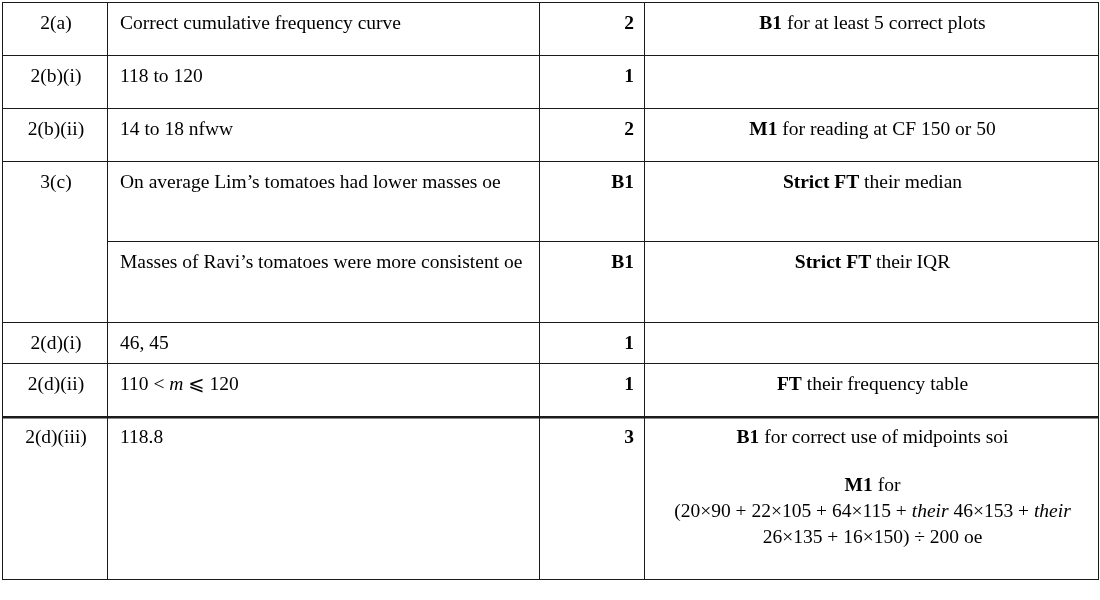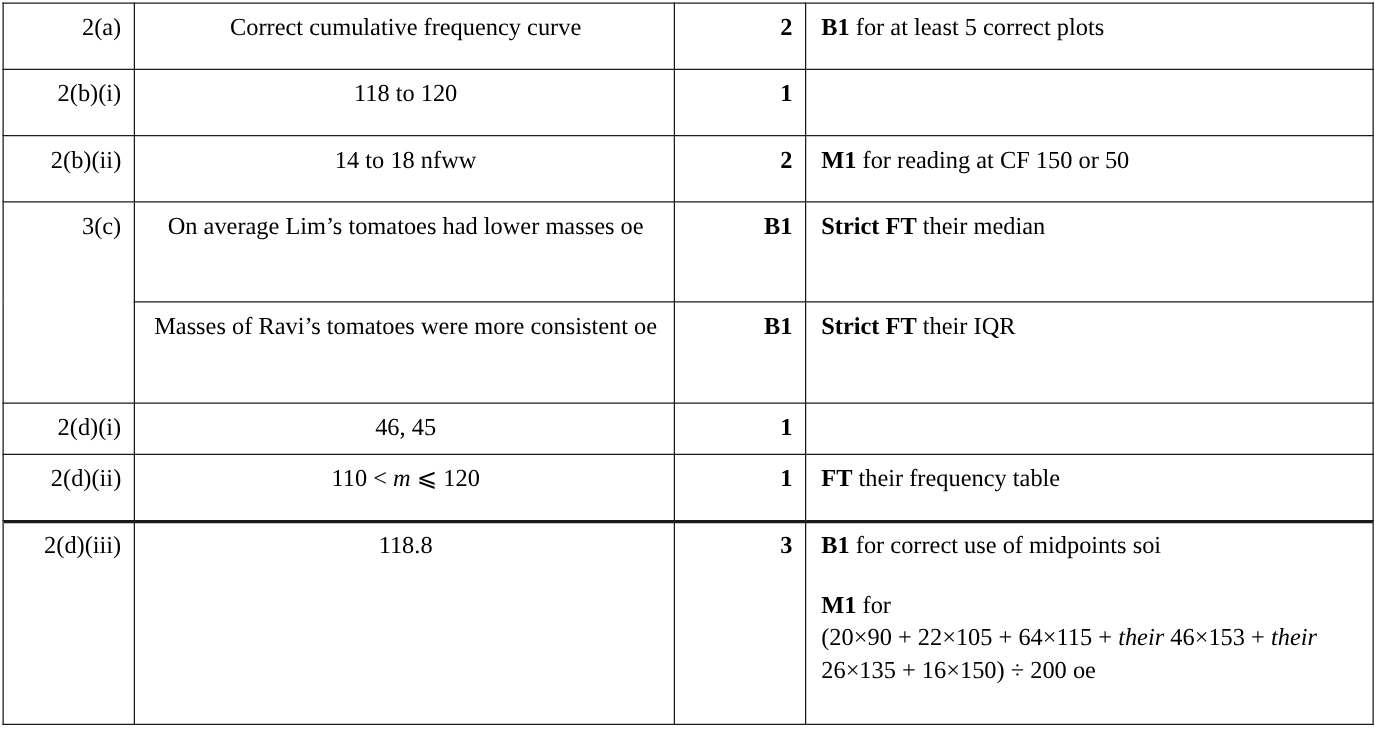--- a/index.html
+++ b/index.html
@@ -38,34 +38,34 @@
     padding: 7px 10px 7px 12px;
   }
 
   
   col.c-ref   { width: 105px; }
   col.c-ans   { width: 432px; }
   col.c-mark  { width: 105px; }
   col.c-guide { width: 454px; }
 
   td.ref {
-    text-align: right;
+    text-align: center;
     padding-left: 4px;
     padding-right: 4px;
   }
   td.ans {
-    text-align: center;
+    text-align: left;
   }
   td.mark {
     text-align: right;
     font-weight: bold;
     padding-right: 13px;
   }
   td.guide {
-    text-align: left;
+    text-align: center;
     padding-left: 13px;
   }
 
   
   tr.sectionbreak > td {
     border-top: 1.6px solid #1a1a1a;
     box-shadow: inset 0 3px 0 -1.4px #1a1a1a;
   }
   tr.abovebreak > td {
     border-bottom: 1.6px solid #1a1a1a;

